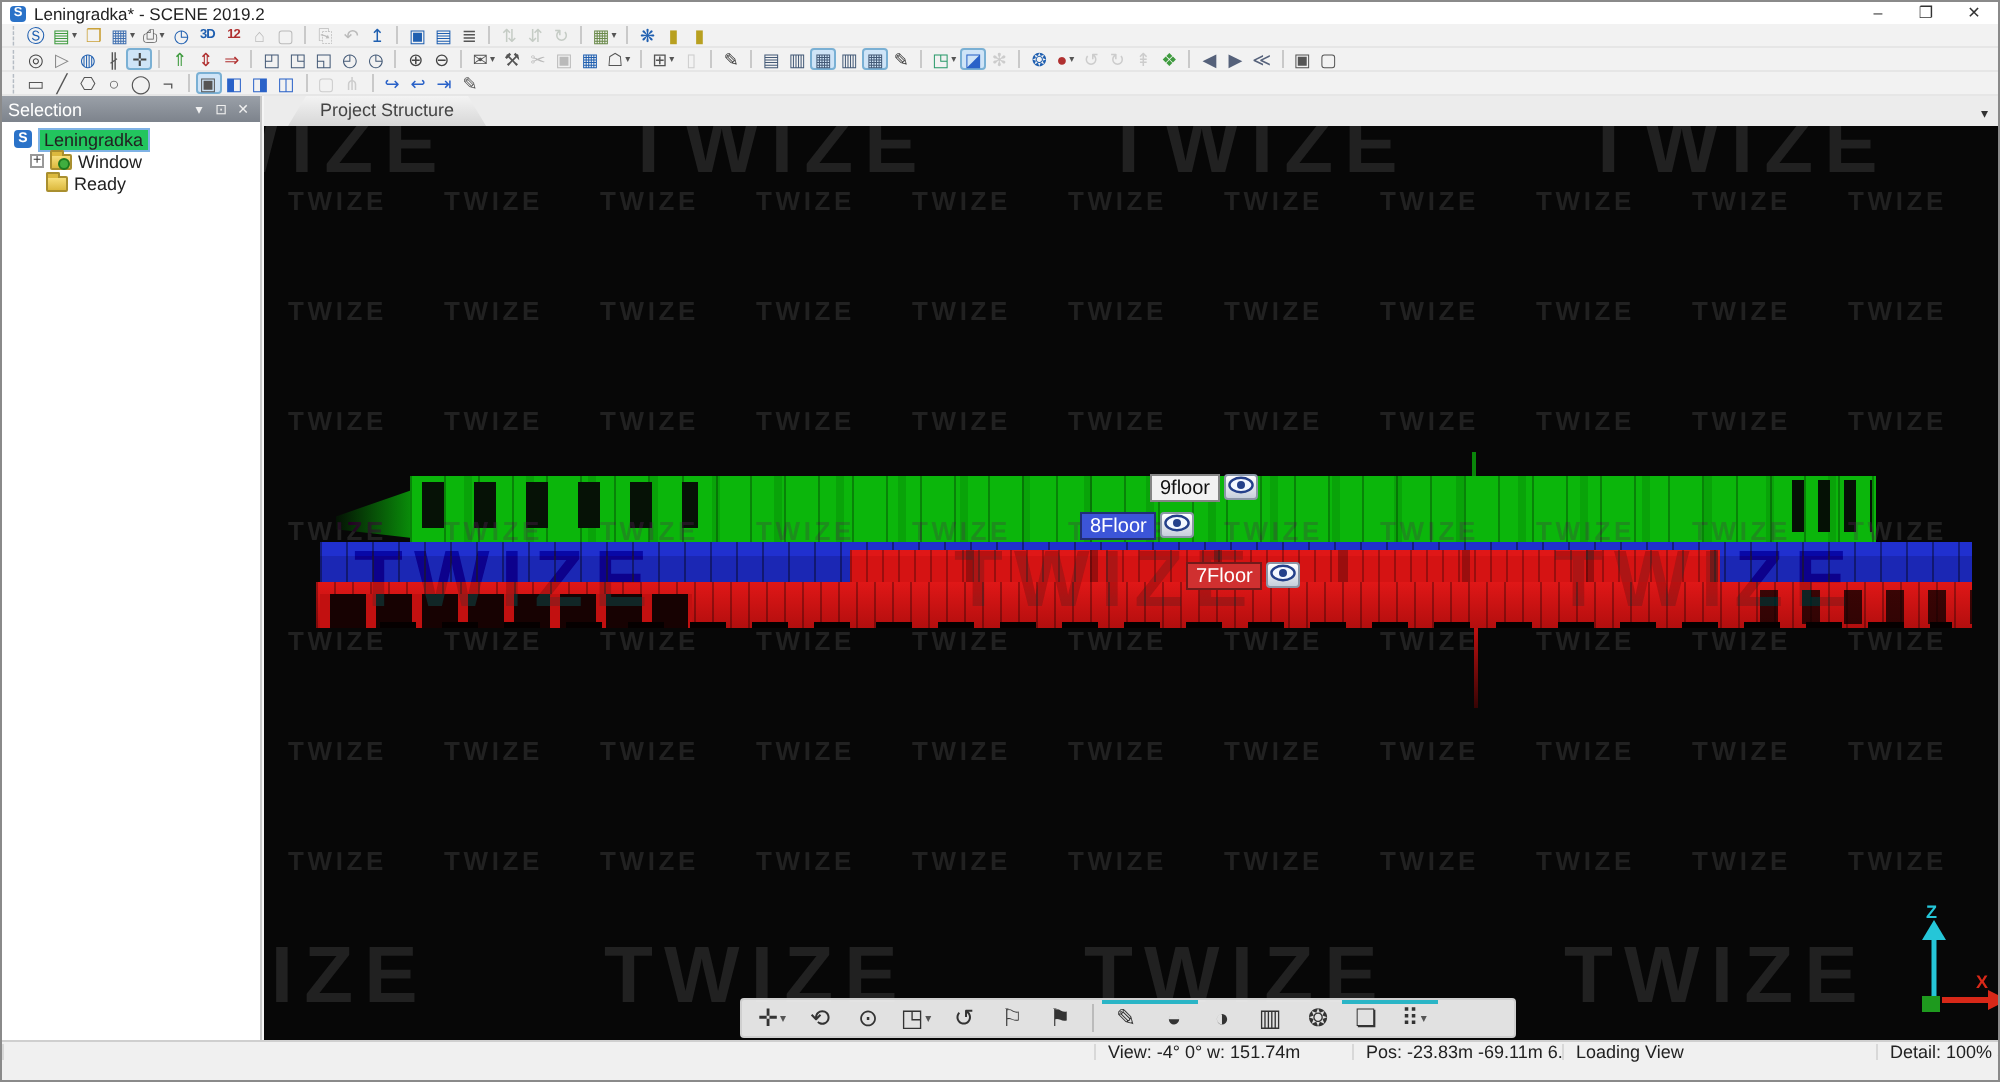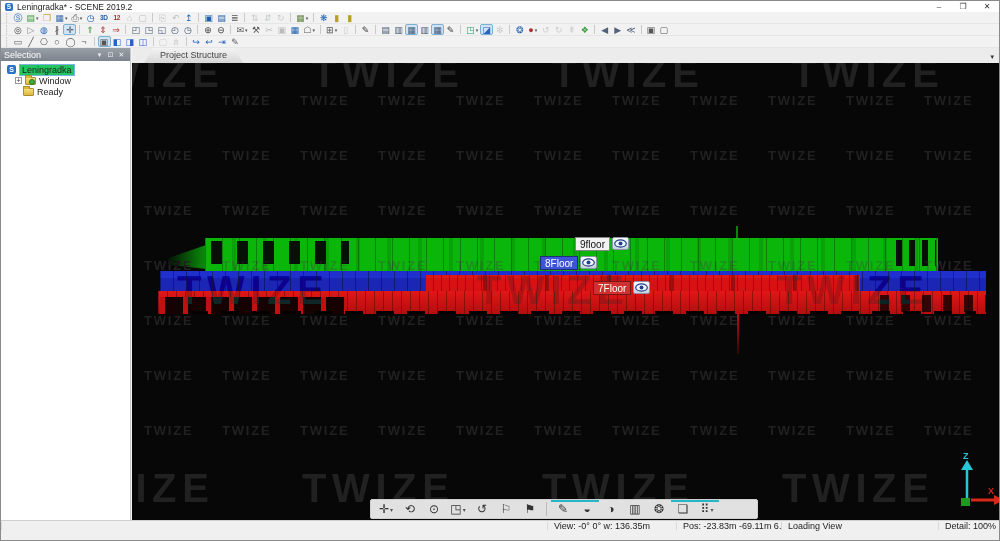--- a/index.html
+++ b/index.html
@@ -651,21 +651,21 @@
           <rect id="axis-origin" x="13" y="50" width="9" height="8" fill="#1e9a1e"></rect>
         </svg>
       </div>
     </div>
   </div>
 
   <div id="statusbar">
     <span class="sb-sep"></span>
     <span class="sb-item" id="sb-fill"></span>
     <span class="sb-sep"></span>
-    <span class="sb-item" id="sb-view">View: -0° 0° w: 136.35m</span>
+    <span class="sb-item" id="sb-view">View: -4° 0° w: 151.74m</span>
     <span class="sb-sep"></span>
     <span class="sb-item" id="sb-pos">Pos: -23.83m -69.11m 6.77m</span>
     <span class="sb-sep"></span>
     <span class="sb-item" id="sb-loading">Loading View</span>
     <span class="sb-sep"></span>
     <span class="sb-item" id="sb-detail">Detail: 100%  Subsa</span>
   </div>
 
 </div>
 

